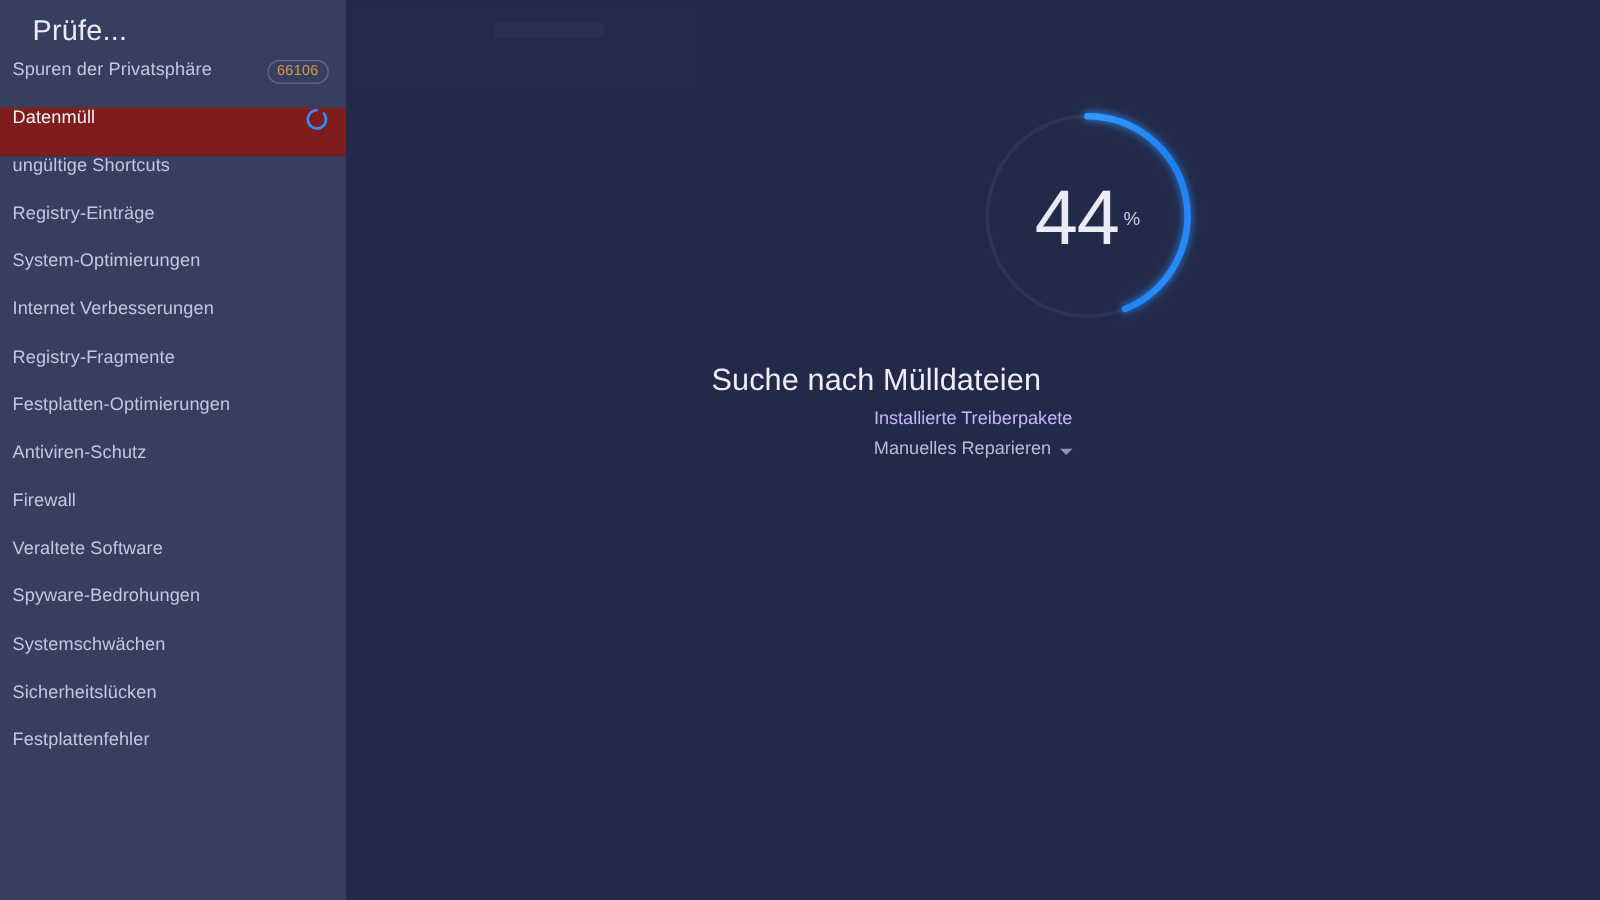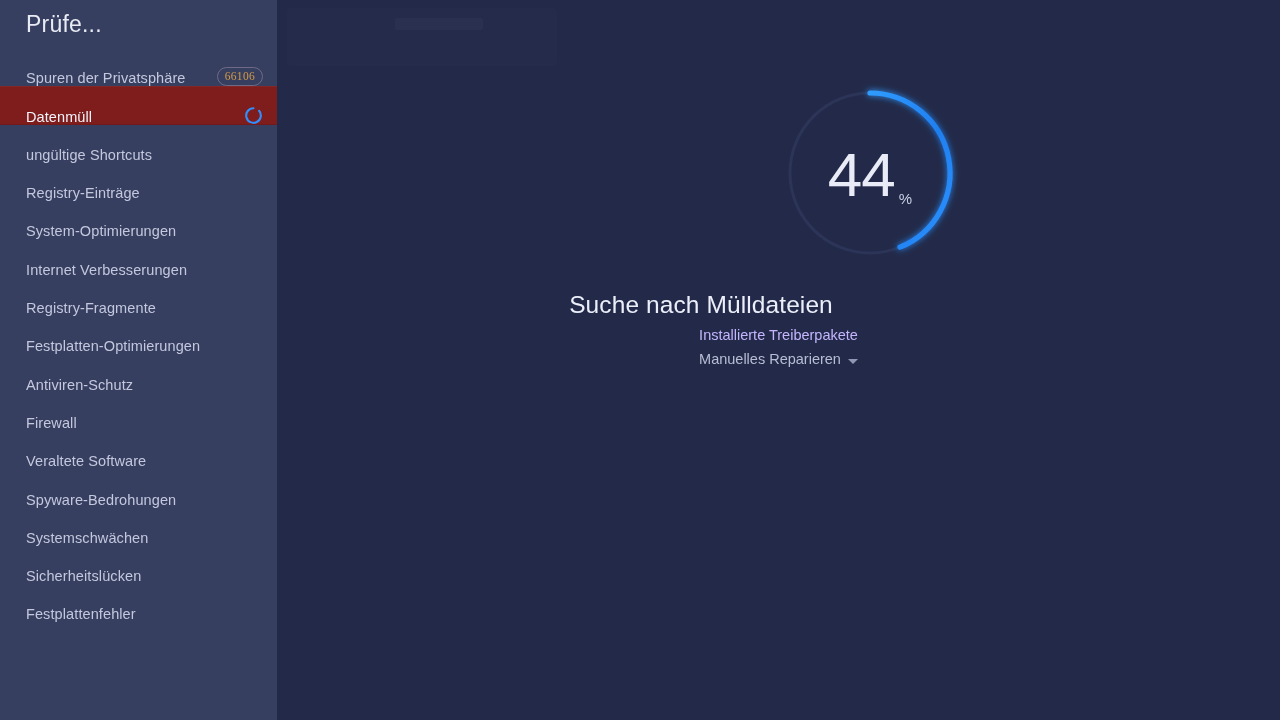--- a/index.html
+++ b/index.html
@@ -41,22 +41,22 @@
   #nav-list {
     position: absolute;
     top: 48px;
     left: 0;
     width: 277px;
   }
   .nav-item {
     position: relative;
     height: 38.3px;
     display: flex;
-    align-items: flex-end;
-    padding-left: 26px;
+    align-items: flex-start;
+    padding-left: 10px;
     padding-right: 14px;
     box-sizing: border-box;
     cursor: pointer;
   }
   .nav-label {
     font-size: 14.5px;
     color: #c3c8de;
     letter-spacing: 0.1px;
     white-space: nowrap;
     font-weight: 400;
@@ -75,21 +75,20 @@
     margin-left: auto;
     min-width: 44px;
     height: 19px;
     border-radius: 10px;
     border: 1px solid #6f6a86;
     display: flex;
     align-items: center;
     justify-content: center;
     padding: 0 7px;
     box-sizing: border-box;
-    font-family: Liberation Serif, serif;
   }
   .nav-badge-text {
     font-size: 11.5px;
     color: #d79a46;
     letter-spacing: 0.3px;
     line-height: 1;
   }
 
   
   .nav-spinner {
@@ -155,21 +154,21 @@
   #ring-center {
     position: absolute;
     left: 0; top: 0;
     width: 172px; height: 172px;
     display: flex;
     align-items: center;
     justify-content: center;
   }
   #percent-row {
     display: flex;
-    align-items: flex-end;
+    align-items: center;
     transform: translateY(2px);
   }
   #percent-value {
     font-size: 62px;
     font-weight: 300;
     color: #e9ecf7;
     line-height: 1;
     letter-spacing: -1px;
   }
   #percent-sign {

